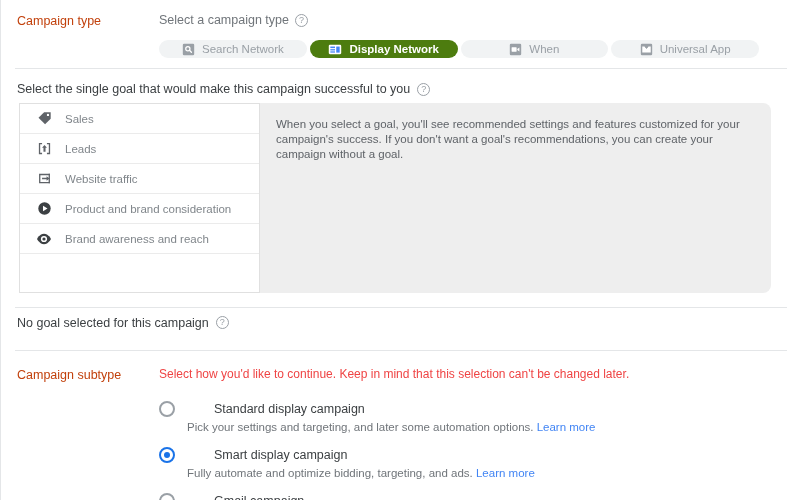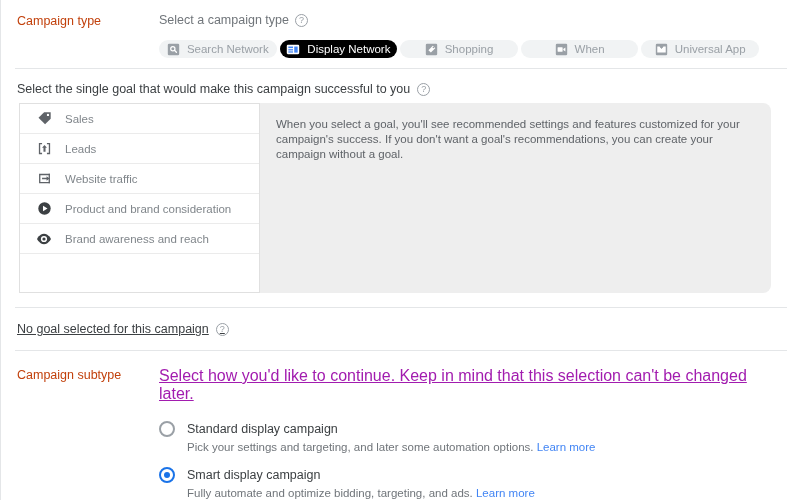--- a/index.html
+++ b/index.html
@@ -72,23 +72,23 @@
     display: flex;
     align-items: center;
     justify-content: center;
     gap: 7px;
     font-size: 11.5px;
     color: #9aa0a6;
     cursor: pointer;
     user-select: none;
   }
   .tab.active {
-    background: #000000;
+    background: #4d7c0f;
     color: #ffffff;
-    font-weight: normal;
+    font-weight: bold;
   }
   .tab .tico { display: flex; align-items: center; }
   .tab svg { display: block; }
 
   
   .goal-section { padding: 0 0 14px 0; }
   .goal-heading {
     display: flex; align-items: center; gap: 7px;
     font-size: 12.5px; color: #3c4043;
     padding: 12px 0 0 16px;
@@ -125,36 +125,34 @@
   .goal-desc {
     flex: 1 1 auto;
     padding: 14px 16px 10px 16px;
     font-size: 11.5px;
     line-height: 15px;
     color: #5f6368;
   }
 
   
   .nogoal {
-    display: flex; align-items: center; gap: 7px;
+    display: flex; align-items: flex-start; gap: 7px;
     padding-left: 16px;
     height: 26px;
     font-size: 12.5px;
     color: #3c4043;
-    text-decoration: underline;
   }
 
   
   .subtype-section { padding-top: 14px; }
   .subtype-row { display: flex; align-items: flex-start; }
   .subtype-hint {
-    font-size: 16px;
-    color: #a21caf;
+    font-size: 12px;
+    color: #ef4444;
     padding-top: 2px;
-    text-decoration: underline;
   }
   .radios { margin-top: 18px; padding-left: 158px; }
   .radio-opt { margin-bottom: 14px; }
   .radio-line {
     display: flex; align-items: center; gap: 12px;
     cursor: pointer;
   }
   .radio {
     width: 16px; height: 16px; flex: 0 0 16px;
     border: 2px solid #9aa0a6;
@@ -164,21 +162,21 @@
   }
   .radio.checked { border-color: #1a73e8; }
   .radio.checked::after {
     content: "";
     position: absolute;
     top: 3px; left: 3px;
     width: 6px; height: 6px;
     border-radius: 50%;
     background: #1a73e8;
   }
-  .radio-title { font-size: 12.5px; color: #3c4043; }
+  .radio-title { font-size: 12.5px; color: #3c4043; margin-left: 27px; }
   .radio-sub {
     font-size: 11.5px;
     color: #70757a;
     padding-left: 28px;
     margin-top: 4px;
   }
   .learn-more { color: #4285f4; cursor: pointer; }
 </style>
 </head>
 <body>
@@ -213,30 +211,20 @@
                 <rect x="1" y="2" width="16" height="12" rx="1.5" fill="#fff"></rect>
                 <rect x="3" y="4.2" width="6" height="2" fill="#4285f4"></rect>
                 <rect x="3" y="7.6" width="6" height="1.6" fill="#4285f4"></rect>
                 <rect x="3" y="10.4" width="6" height="1.6" fill="#4285f4"></rect>
                 <rect x="10.6" y="4.2" width="4.4" height="7.8" fill="#4285f4"></rect>
               </svg>
             </span>
             <span>Display Network</span>
           </div>
 
-          <div class="tab">
-            <span class="tico">
-              <svg width="13" height="13" viewBox="0 0 16 16">
-                <rect x="1" y="1" width="14" height="14" rx="1.5" fill="#9aa0a6"></rect>
-                <path d="M9.6 3.4 L12.6 6.4 L7.2 11.8 L4.2 8.8 Z" fill="#fff"></path>
-                <circle cx="10.3" cy="5.6" r="0.95" fill="#9aa0a6"></circle>
-              </svg>
-            </span>
-            <span>Shopping</span>
-          </div>
 
           <div class="tab">
             <span class="tico">
               <svg width="13" height="13" viewBox="0 0 16 16">
                 <rect x="1" y="1" width="14" height="14" rx="1.5" fill="#9aa0a6"></rect>
                 <rect x="3.2" y="5.2" width="6.2" height="5.6" rx="0.6" fill="#fff"></rect>
                 <path d="M10.2 7.4 L12.8 5.6 L12.8 10.4 L10.2 8.6 Z" fill="#fff"></path>
               </svg>
             </span>
             <span>When</span>

